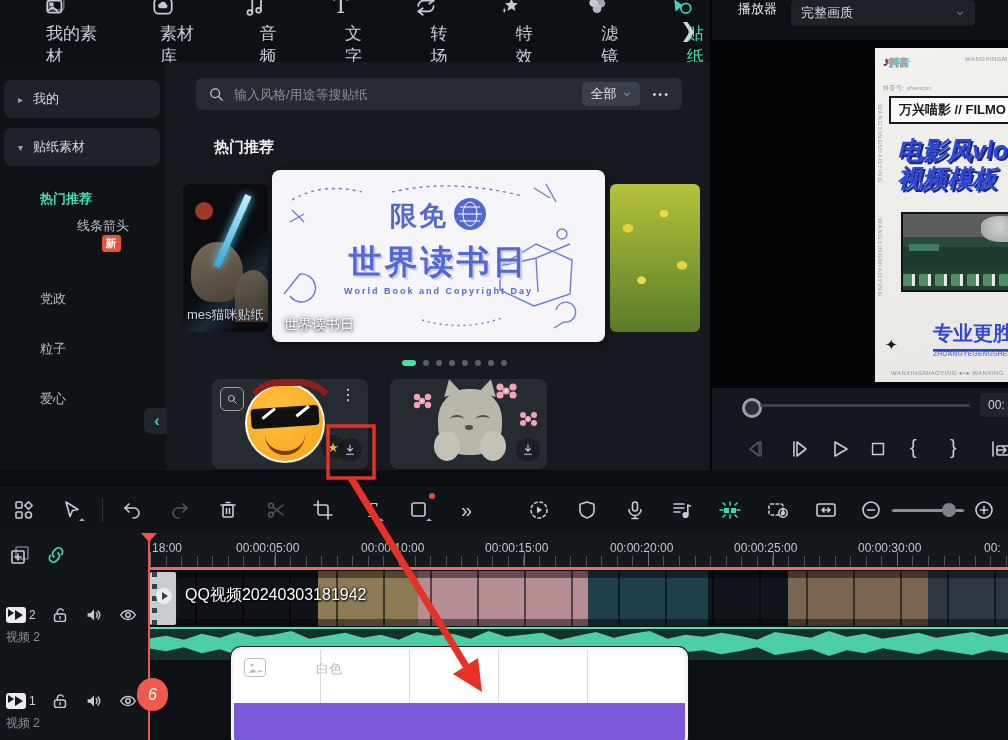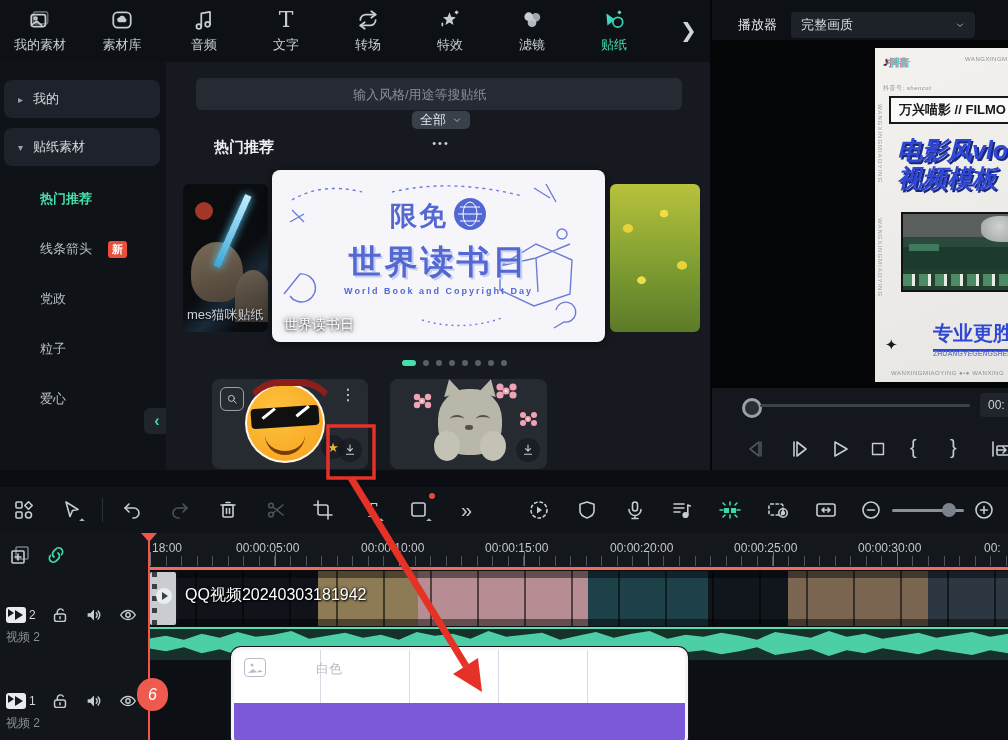--- a/index.html
+++ b/index.html
@@ -4,45 +4,45 @@
 <style>
   html,body{margin:0;padding:0;background:#0b0d12;}
   #app{position:relative;width:1008px;height:740px;overflow:hidden;background:#0b0d12;
        font-family:"Liberation Sans","DejaVu Sans",sans-serif;color:#d4d8de;}
   .abs{position:absolute;}
   svg.ic{stroke:#c7ccd3;fill:none;stroke-width:1.6;stroke-linecap:round;stroke-linejoin:round;display:block;}
   svg.ic.dim{stroke:#4d545d;}
   
   #topnav{left:0;top:0;width:710px;height:62px;background:#0d1015;display:flex;align-items:center;padding-left:14px;box-sizing:border-box;gap:30px;}
   .navitem{display:flex;flex-direction:column;align-items:center;gap:4px;cursor:pointer;min-width:52px;}
-  .navlabel{font-size:13px;color:#c9ced5;}
+  .navlabel{font-size:17px;color:#c9ced5;margin-left:32px;}
   .navitem.active .navlabel{color:#45dfae;}
   
   .side-pill{left:4px;width:156px;height:38px;background:#1e222a;border-radius:8px;display:flex;align-items:center;gap:10px;padding-left:14px;box-sizing:border-box;font-size:13px;color:#d8dbe1;}
   .side-arrow{font-size:10px;color:#9aa0a8;}
   .side-item{left:0;width:166px;height:30px;display:flex;align-items:center;padding-left:40px;box-sizing:border-box;font-size:13px;color:#b9bec6;}
   .side-item.active{color:#47e0ad;font-weight:bold;}
   .badge-new{margin-left:16px;background:#e8503a;color:#fff;font-size:11px;padding:1px 4px;border-radius:3px;font-weight:bold;}
   
   #content{left:166px;top:62px;width:544px;height:408px;background:#16191f;}
-  #searchrow{left:30px;top:16px;width:486px;height:32px;background:#262b33;border-radius:6px;display:flex;align-items:center;padding:0 8px 0 12px;box-sizing:border-box;gap:8px;flex-direction:column;}
+  #searchrow{left:30px;top:16px;width:486px;height:32px;background:#262b33;border-radius:6px;display:flex;align-items:center;padding:0 8px 0 12px;box-sizing:border-box;gap:8px;}
   #searchrow input{flex:1;background:transparent;border:none;outline:none;color:#dfe3e8;font-size:13px;font-family:inherit;}
   #searchrow input::placeholder{color:#878d96;}
   .filter-pill{background:#3a4049;border-radius:5px;height:24px;display:flex;align-items:center;gap:6px;padding:0 8px;font-size:13px;color:#dfe3e8;}
   .sec-title{font-size:15px;font-weight:bold;color:#eceef2;}
   .thumb{border-radius:6px;overflow:hidden;}
   #banner{left:106px;top:108px;width:333px;height:172px;background:#f6f6fa;border-radius:8px;overflow:hidden;box-shadow:0 2px 10px rgba(0,0,0,.5);}
   .doodle{stroke:#6b7cd8;fill:none;stroke-width:1.4;}
   .dotrow{display:flex;gap:7px;align-items:center;}
   .dot{width:6px;height:6px;border-radius:3px;background:#5a606a;}
   .dot.on{width:14px;background:#47dfac;}
   .card{background:#262a31;border-radius:8px;}
   .dl-btn{position:absolute;width:24px;height:24px;border-radius:12px;background:rgba(18,22,27,.55);display:flex;align-items:center;justify-content:center;}
   
-  #pheader{left:712px;top:0;width:296px;height:50px;background:#0d1015;display:flex;align-items:center;gap:14px;padding-left:26px;box-sizing:border-box;}
+  #pheader{left:712px;top:0;width:296px;height:50px;background:#0d1015;display:flex;gap:14px;padding-left:26px;box-sizing:border-box;}
   #pdrop{width:184px;height:26px;background:#1d2128;border-radius:4px;display:flex;align-items:center;justify-content:space-between;padding:0 10px;box-sizing:border-box;font-size:13px;color:#d8dce2;}
   #preview{left:712px;top:40px;width:296px;height:348px;background:#040507;overflow:hidden;}
   #poster{left:163px;top:8px;width:152px;height:334px;background:linear-gradient(160deg,#f3f2ef,#e7e6e3);color:#15181c;overflow:hidden;}
   .tinytxt{font-size:6px;color:#8b8f96;letter-spacing:.5px;}
   .verttxt{writing-mode:vertical-rl;font-size:6px;color:#9a9ea5;letter-spacing:1px;}
   #ctrlrow{left:712px;top:388px;width:296px;height:82px;background:#14171d;overflow:hidden;}
   
   #toolbar{left:0;top:487px;width:1008px;height:46px;background:#101318;display:flex;align-items:center;gap:0;}
   .tb{width:50px;height:46px;display:flex;align-items:center;justify-content:center;position:relative;}
   .tb .corner{position:absolute;right:12px;bottom:10px;width:0;height:0;border-left:4px solid transparent;border-top:4px solid #aeb4bc;transform:rotate(-45deg);}
@@ -151,21 +151,21 @@
       <span class="side-arrow">▸</span>
       <span>我的</span>
     </div>
     <div class="abs side-pill" style="top:66px;">
       <span class="side-arrow">▾</span>
       <span>贴纸素材</span>
     </div>
     <div class="abs side-item active" style="top:122px;">
         <span>热门推荐</span>
       </div>
-    <div class="abs side-item" style="top:172px;">
+    <div class="abs side-item" style="top:155px;flex-direction:column;">
         <span>线条箭头</span>
         <span class="badge-new">新</span>
       </div>
     <div class="abs side-item" style="top:222px;">
         <span>党政</span>
       </div>
     <div class="abs side-item" style="top:272px;">
         <span>粒子</span>
       </div>
     <div class="abs side-item" style="top:322px;">

